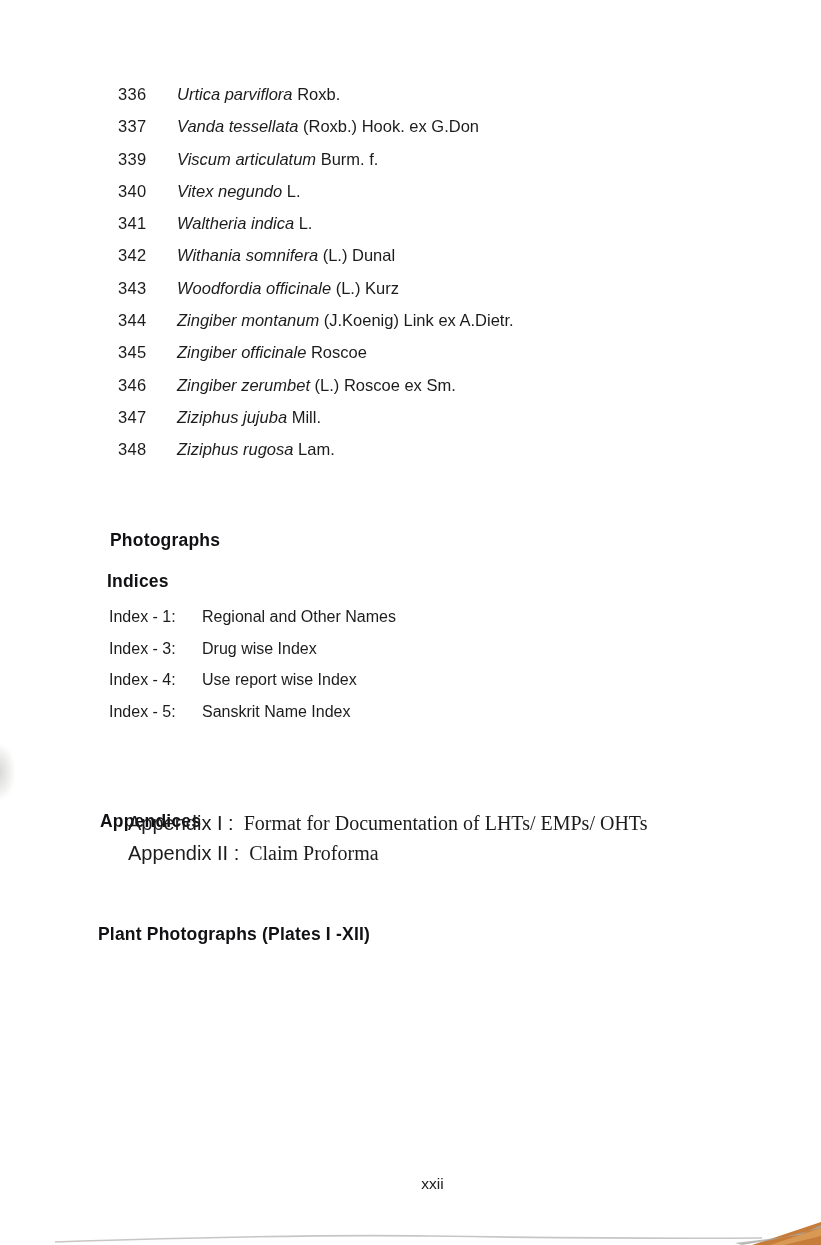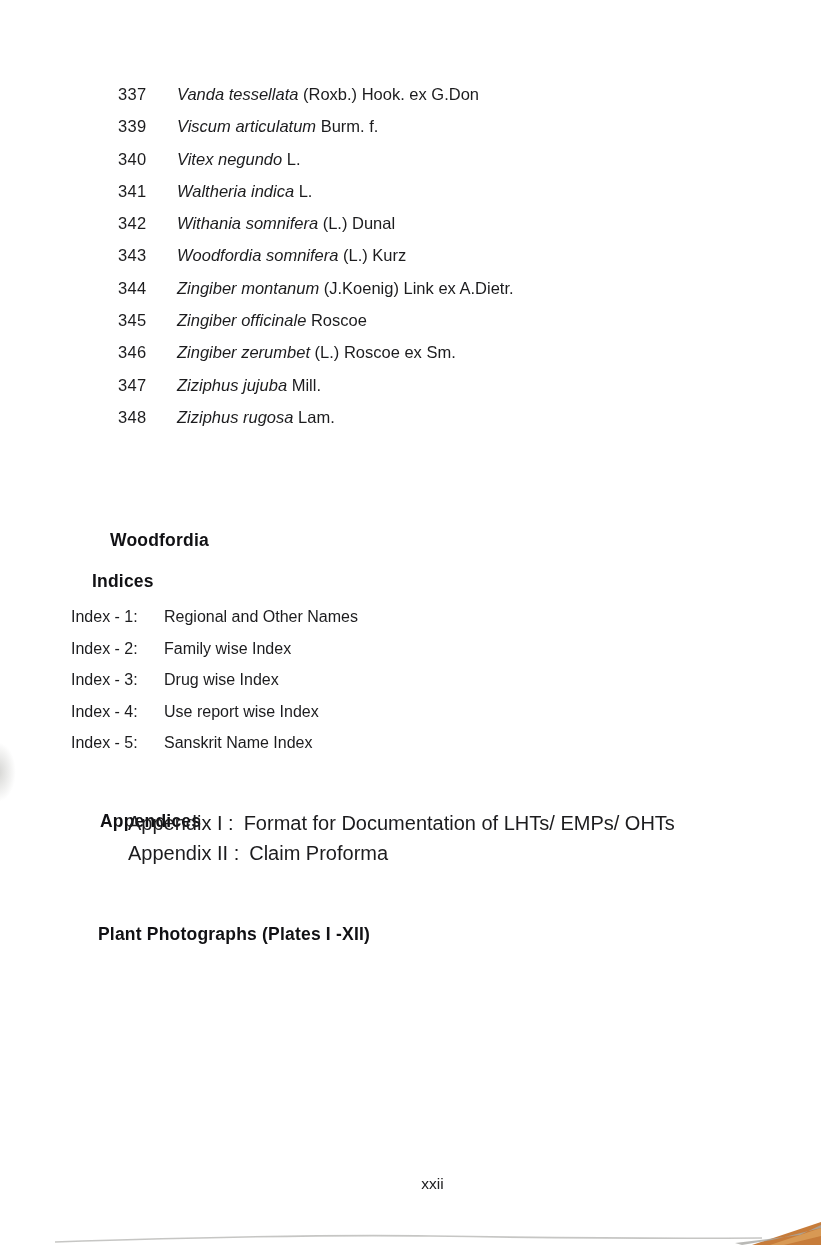--- a/index.html
+++ b/index.html
@@ -46,39 +46,39 @@
 
   
   .heading {
     position: absolute;
     font-weight: bold;
     font-size: 17.5px;
     color: #111114;
     letter-spacing: 0.2px;
   }
   .h-references { top: 530px; left: 110px; }
-  .h-indices    { top: 571px; left: 92px; }
+  .h-indices    { top: 571px; left: 107px; }
   .h-appendices { top: 811px; left: 100px; }
   .h-plates     { top: 924px; left: 98px;  }
 
   
   .indices-list {
     position: absolute;
     top: 606px;
     left: 0;
     width: 600px;
   }
   .index-row {
     display: flex;
     height: 31.6px;
     font-size: 16px;
     line-height: 21px;
   }
   .index-row .ilabel {
-    margin-left: 71px;
+    margin-left: 109px;
     width: 93px;
     flex: 0 0 auto;
   }
   .index-row .ititle { }
 
   
   .appendices-list {
     position: absolute;
     top: 813px;
     left: 0;
@@ -91,20 +91,21 @@
     line-height: 21px;
   }
   .appendix-row .alabel {
     margin-left: 128px;
     flex: 0 0 auto;
     white-space: pre;
   }
   .appendix-row .atitle {
     margin-left: 10px;
     white-space: pre;
+    font-family: Liberation Serif, serif;
   }
 
   
   .page-number {
     position: absolute;
     top: 1175px;
     left: 0;
     right: 0;
     text-align: center;
     font-size: 15.5px;
@@ -125,20 +126,25 @@
   }
   .scan-bottom { position: absolute; left: 0; top: 1212px; width: 821px; height: 33px; }
 </style>
 </head>
 <body>
 
 <div class="page">
 
   <div class="species-list">
 
+      <div class="species-row">
+        <span class="num">336</span>
+        <span class="sci">Urtica parviflora</span>
+        <span class="auth"> Roxb.</span>
+      </div>
 
       <div class="species-row">
         <span class="num">337</span>
         <span class="sci">Vanda tessellata</span>
         <span class="auth"> (Roxb.) Hook. ex G.Don</span>
       </div>
 
 
       <div class="species-row">
         <span class="num">339</span>
@@ -159,21 +165,21 @@
       </div>
 
       <div class="species-row">
         <span class="num">342</span>
         <span class="sci">Withania somnifera</span>
         <span class="auth"> (L.) Dunal</span>
       </div>
 
       <div class="species-row">
         <span class="num">343</span>
-        <span class="sci">Woodfordia somnifera</span>
+        <span class="sci">Woodfordia officinale</span>
         <span class="auth"> (L.) Kurz</span>
       </div>
 
       <div class="species-row">
         <span class="num">344</span>
         <span class="sci">Zingiber montanum</span>
         <span class="auth"> (J.Koenig) Link ex A.Dietr.</span>
       </div>
 
       <div class="species-row">
@@ -194,34 +200,30 @@
         <span class="auth"> Mill.</span>
       </div>
 
       <div class="species-row">
         <span class="num">348</span>
         <span class="sci">Ziziphus rugosa</span>
         <span class="auth"> Lam.</span>
       </div>
     </div>
 
-  <div class="heading h-references">Woodfordia</div>
+  <div class="heading h-references">Photographs</div>
   <div class="heading h-indices">Indices</div>
 
   <div class="indices-list">
 
       <div class="index-row">
         <span class="ilabel">Index - 1:</span>
         <span class="ititle">Regional and Other Names</span>
       </div>
 
-      <div class="index-row">
-        <span class="ilabel">Index - 2:</span>
-        <span class="ititle">Family wise Index</span>
-      </div>
 
       <div class="index-row">
         <span class="ilabel">Index - 3:</span>
         <span class="ititle">Drug wise Index</span>
       </div>
 
       <div class="index-row">
         <span class="ilabel">Index - 4:</span>
         <span class="ititle">Use report wise Index</span>
       </div>

